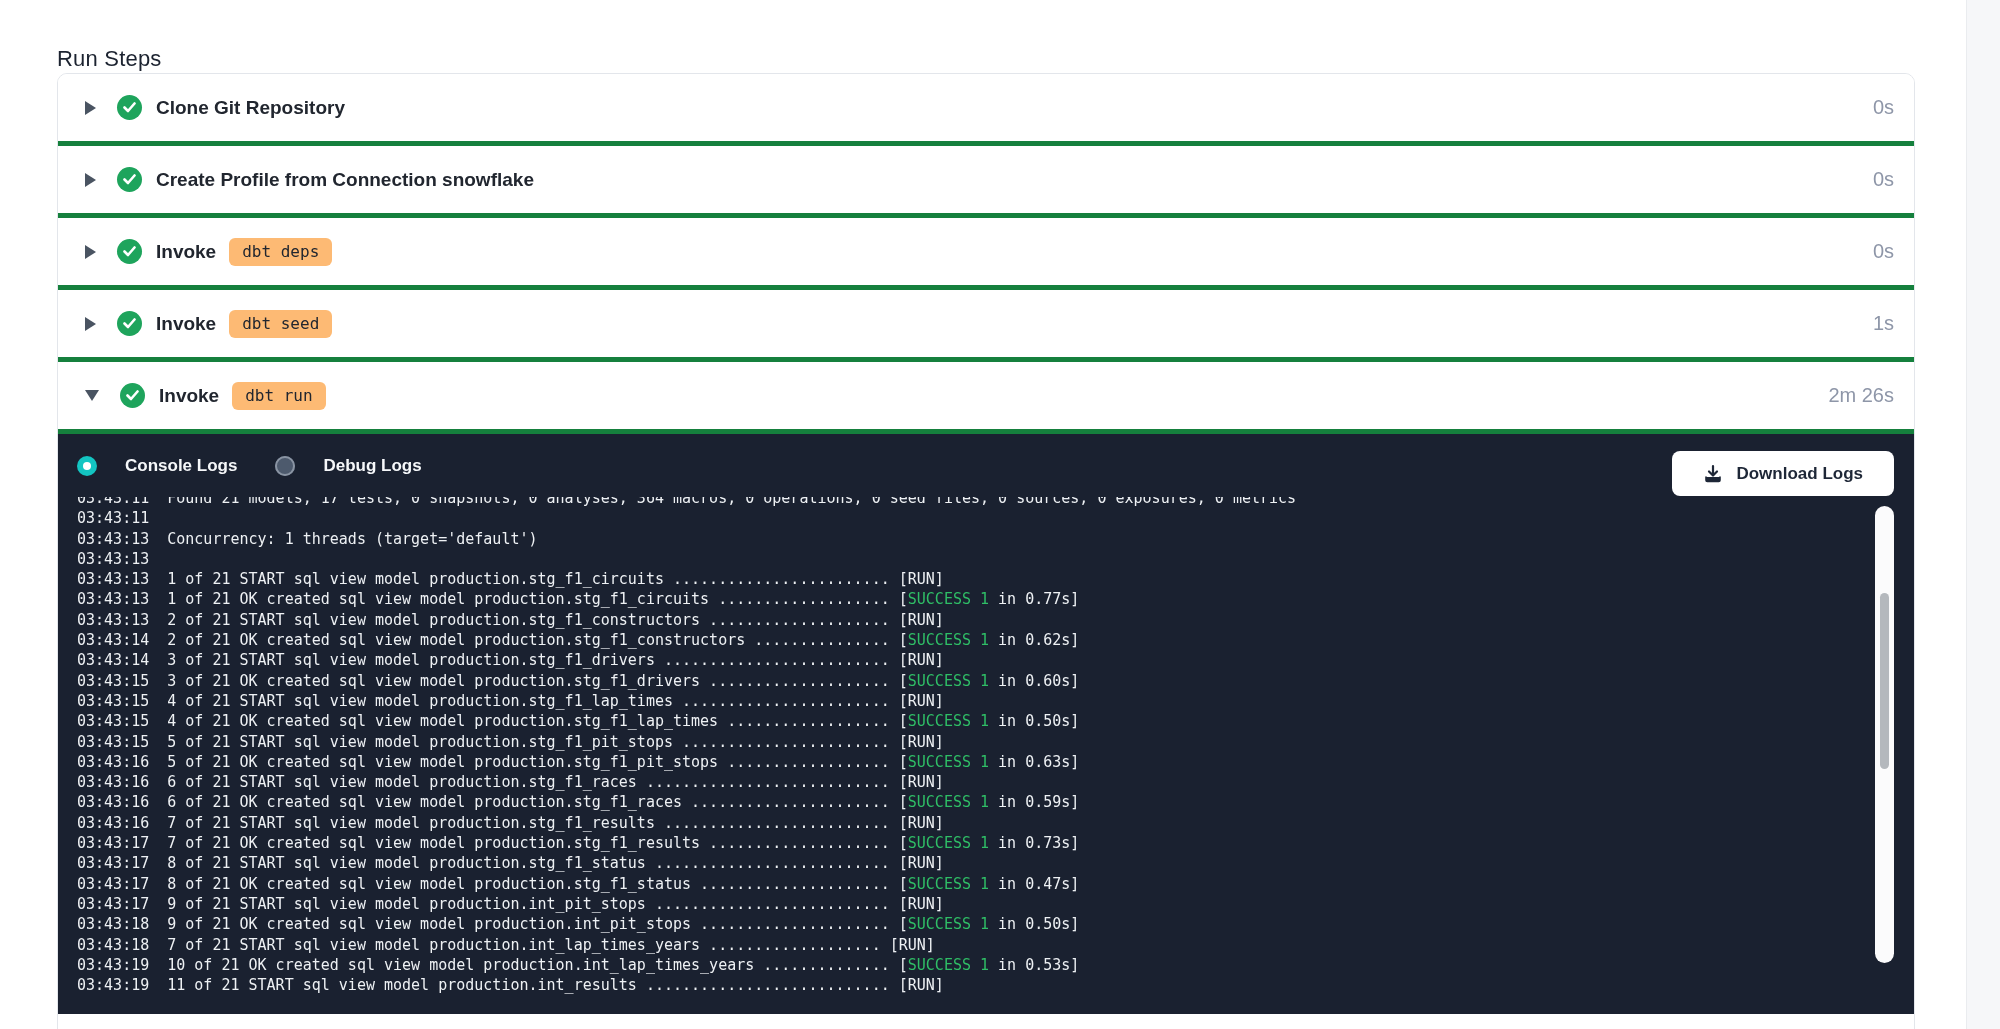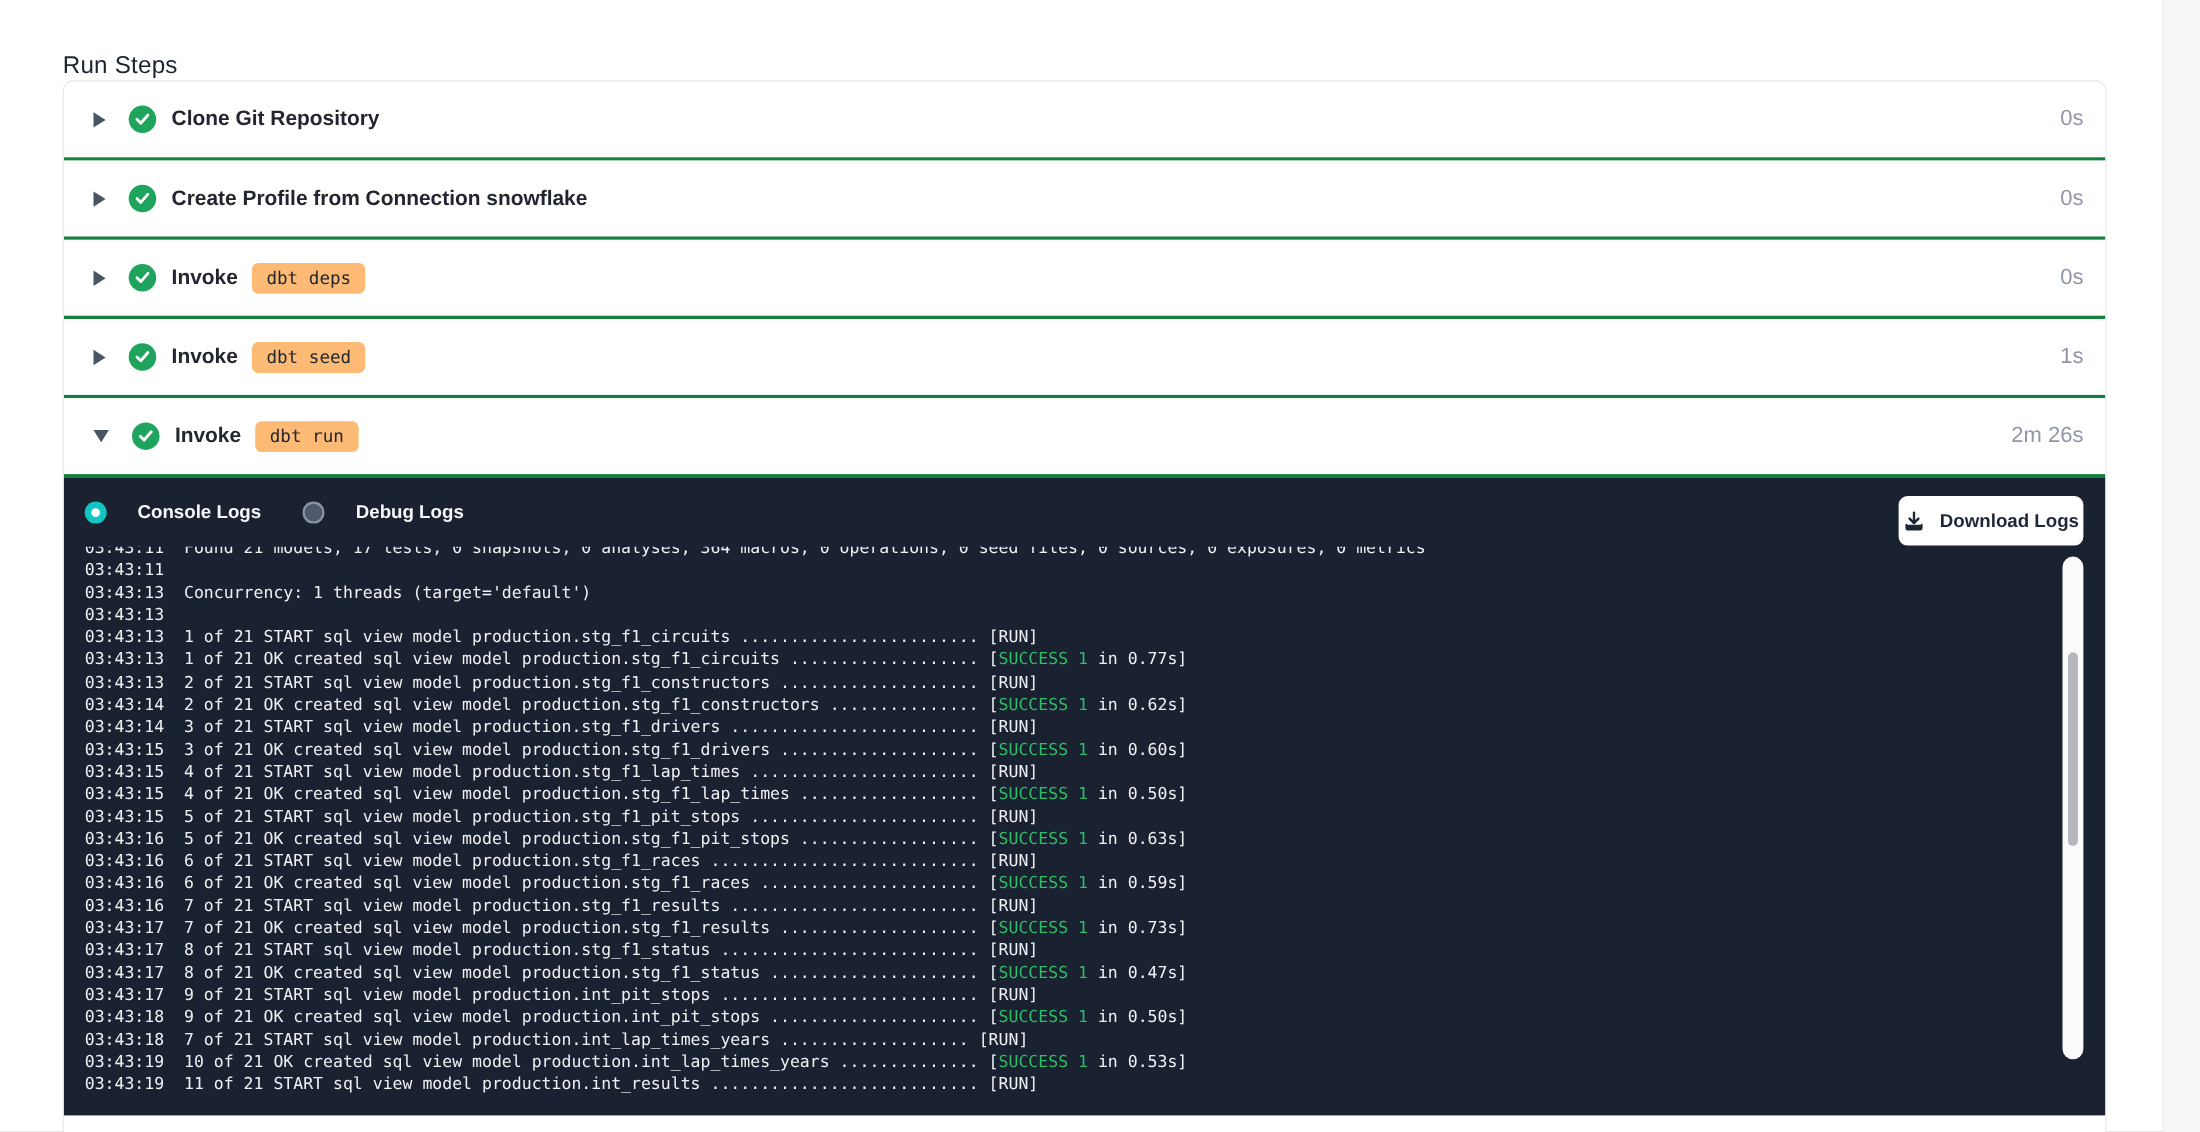--- a/index.html
+++ b/index.html
@@ -15,21 +15,21 @@
   .right-strip {
     position:absolute; top:0; right:0; width:34px; height:1029px;
     background:#f6f7f9; border-left:1px solid #eaecef;
   }
   .card {
     position:absolute; left:57px; top:73px; width:1858px; height:990px;
     background:#fff; border:1px solid #e3e6eb; border-radius:10px; overflow:hidden;
   }
   .step-row {
     height:72px; display:flex; align-items:center;
-    padding:0 20px 0 27px; border-bottom:3px solid #15803d; background:#fff;text-align:right;
+    padding:0 20px 0 27px; border-bottom:5px solid #15803d; background:#fff;text-align:right;
   }
   .caret { width:0; height:0; flex:0 0 auto; }
   .caret.right { border-left:11px solid #4a5462; border-top:7px solid transparent; border-bottom:7px solid transparent; }
   .caret.down  { border-top:11px solid #4a5462; border-left:7px solid transparent; border-right:7px solid transparent; }
   .check {
     width:25px; height:25px; border-radius:50%; background:var(--success-green,#1ea45c);
     margin-left:21px; display:flex; align-items:center; justify-content:center; flex:0 0 auto;
   }
   .step-label { font-size:19px; font-weight:700; color:#21262f; margin-left:14px; }
   .chip {
@@ -42,21 +42,21 @@
   .tab { display:flex; align-items:center; cursor:pointer;gap:15px; }
   .radio { width:20px; height:20px; border-radius:50%; position:relative; flex:0 0 auto; }
   .radio.sel { background:var(--accent-teal,#13c5c2); }
   .radio.sel::after {
     content:""; position:absolute; left:6px; top:6px; width:8px; height:8px;
     border-radius:50%; background:#fff;
   }
   .radio.unsel { background:#4d5a6d; box-shadow: inset 0 0 0 2px #8a94a3; }
   .tab-label { color:#f6f8fa; font-size:17px; font-weight:700; margin-left:13px; }
   .download-btn {
-    position:absolute; top:17px; right:20px; height:45px; padding:0 4px;
+    position:absolute; top:17px; right:20px; height:45px; padding:0 31px;
     background:#fff; border:none; border-radius:8px; display:flex; align-items:center; gap:13px;
     font-family:"Liberation Sans", sans-serif; font-size:17px; font-weight:700; color:#1e2737; cursor:pointer;
   }
   .log-viewport {
     position:absolute; left:19px; right:48px; top:63px; bottom:12px; overflow:hidden;
     font-family:"DejaVu Sans Mono", monospace; font-size:15px; line-height:20.3px; color:#eef1f4;
   }
   .log-inner { margin-top:-9px; }
   .ln { white-space:pre; }
   .ln .t { margin-right:18px; }

